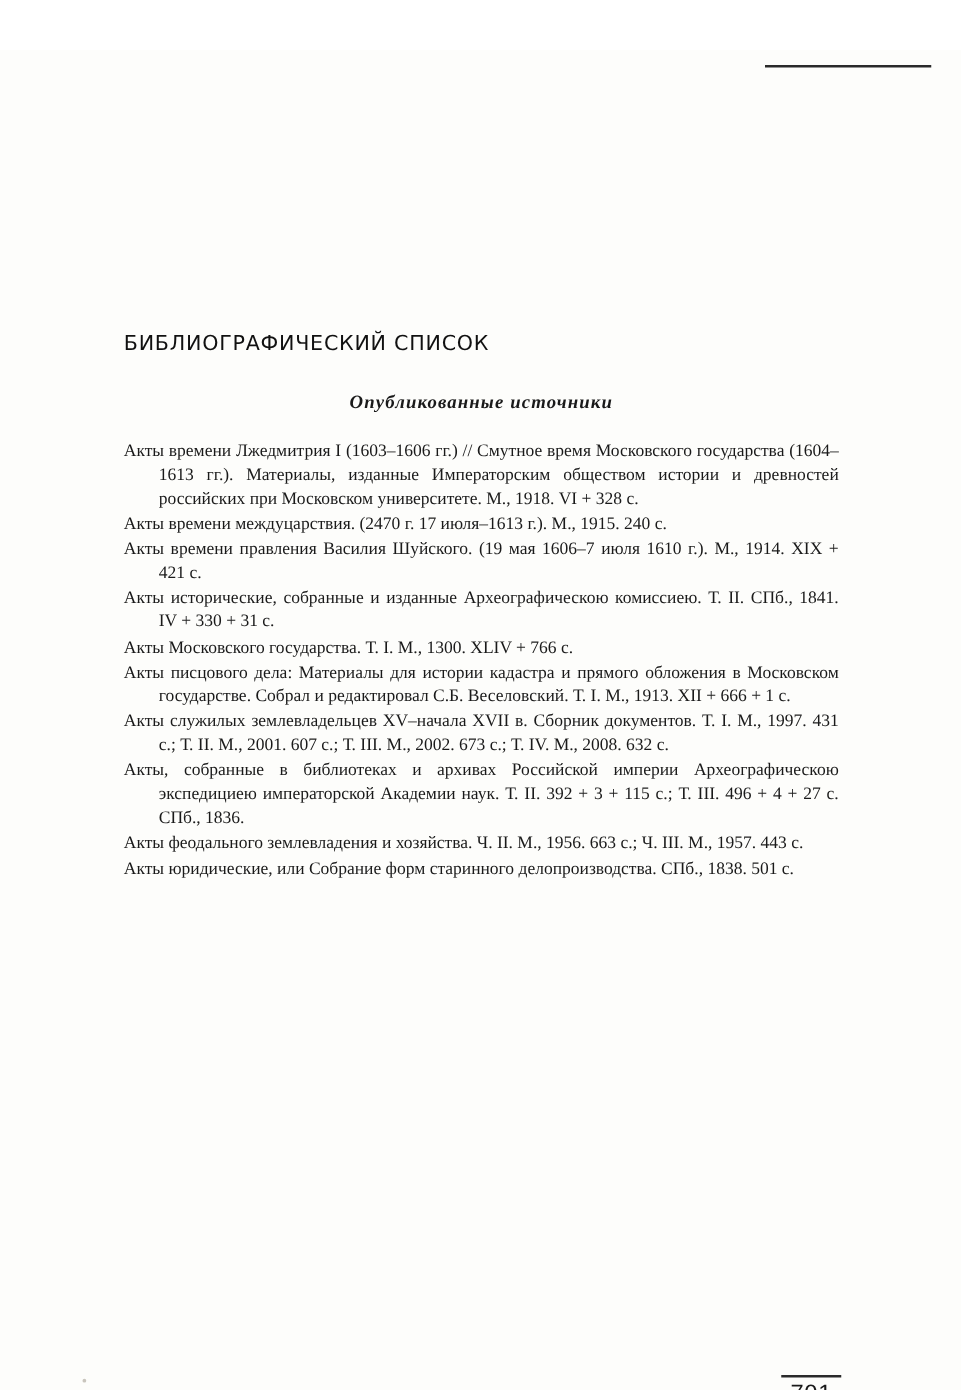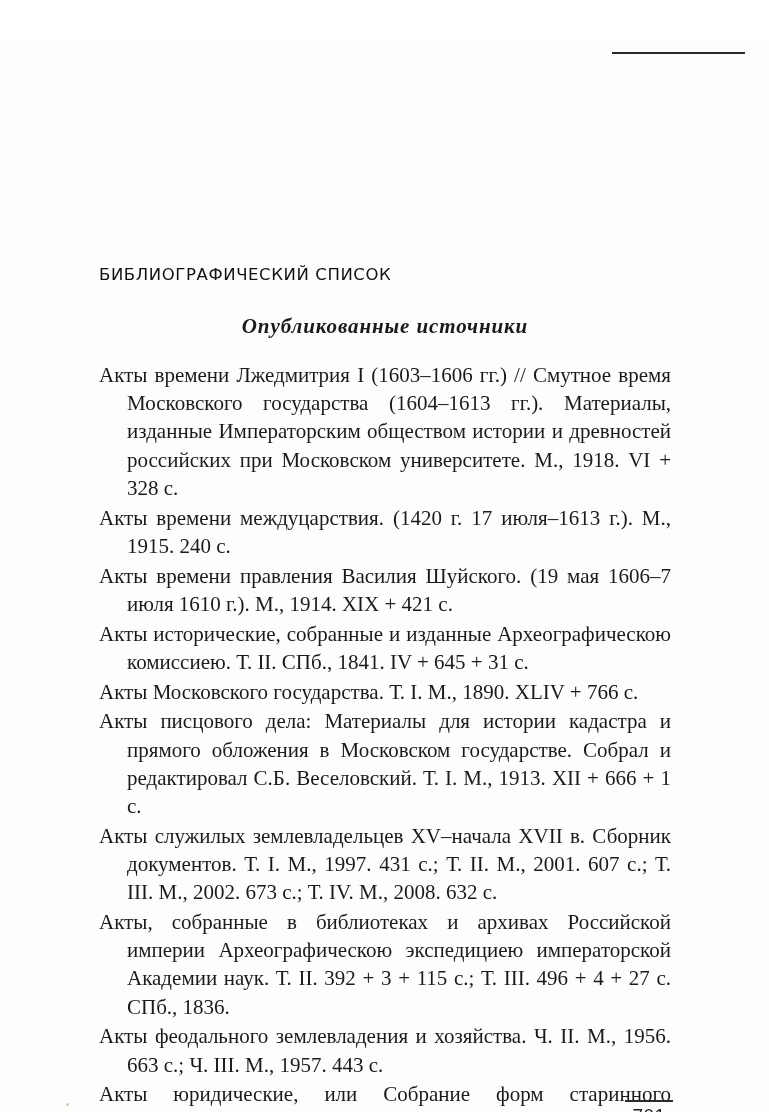--- a/index.html
+++ b/index.html
@@ -43,31 +43,31 @@
     letter-spacing: 0.6px;
     color: #111;
     margin: 0 0 30px 0;
     font-weight: 400;
   }
   .subsection-title {
     text-align: center;
     font-family: "Liberation Serif", serif;
     font-style: italic;
     font-weight: bold;
-    font-size: 21px;
+    font-size: 15px;
     letter-spacing: 0.9px;
     margin: 0 0 22px 0;
   }
   ul.biblio {
     list-style: none;
     margin: 0;
     padding: 0;
   }
   ul.biblio li {
-    font-size: 21px;
+    font-size: 14px;
     line-height: 1.345;
     text-align: justify;
     text-justify: inter-word;
     margin: 0 0 1.5px 0;
     padding-left: 28px;
     text-indent: -28px;
     hyphens: manual;
   }
   .page-number-wrap {
     position: absolute;
@@ -103,24 +103,24 @@
   <div class="speck" style="left:66px; top:1063px;"></div>
 
   <div class="content">
 
     <h1 class="section-title">БИБЛИОГРАФИЧЕСКИЙ СПИСОК</h1>
 
     <h2 class="subsection-title">Опубликованные источники</h2>
 
     <ul class="biblio">
       <li>Акты времени Лжедмитрия I (1603–1606 гг.) // Смутное время Московского государства (1604–1613 гг.). Материалы, изданные Императорским обществом истории и древностей российских при Московском университете. М., 1918. VI + 328 с.</li>
-      <li>Акты времени междуцарствия. (1420 г. 17 июля–1613 г.). М., 1915. 240 с.</li>
+      <li>Акты времени междуцарствия. (2470 г. 17 июля–1613 г.). М., 1915. 240 с.</li>
       <li>Акты времени правления Василия Шуйского. (19 мая 1606–7 июля 1610 г.). М., 1914. XIX + 421 с.</li>
-      <li>Акты исторические, собранные и изданные Археографическою комиссиею. Т. II. СПб., 1841. IV + 645 + 31 с.</li>
-      <li>Акты Московского государства. Т. I. М., 1890. XLIV + 766 с.</li>
+      <li>Акты исторические, собранные и изданные Археографическою комиссиею. Т. II. СПб., 1841. IV + 330 + 31 с.</li>
+      <li>Акты Московского государства. Т. I. М., 1300. XLIV + 766 с.</li>
       <li>Акты писцового дела: Материалы для истории кадастра и прямого обложения в Московском государстве. Собрал и редактировал С.Б. Веселовский. Т. I. М., 1913. XII + 666 + 1 с.</li>
       <li>Акты служилых землевладельцев XV–начала XVII в. Сборник документов. Т. I. М., 1997. 431 с.; Т. II. М., 2001. 607 с.; Т. III. М., 2002. 673 с.; Т. IV. М., 2008. 632 с.</li>
       <li>Акты, собранные в библиотеках и архивах Российской империи Археографическою экспедициею императорской Академии наук. Т. II. 392 + 3 + 115 с.; Т. III. 496 + 4 + 27 с. СПб., 1836.</li>
       <li>Акты феодального землевладения и хозяйства. Ч. II. М., 1956. 663 с.; Ч. III. М., 1957. 443 с.</li>
       <li>Акты юридические, или Собрание форм старинного делопроизводства. СПб., 1838. 501 с.</li>
     </ul>
 
   </div>
 
   <div class="page-number-wrap">

